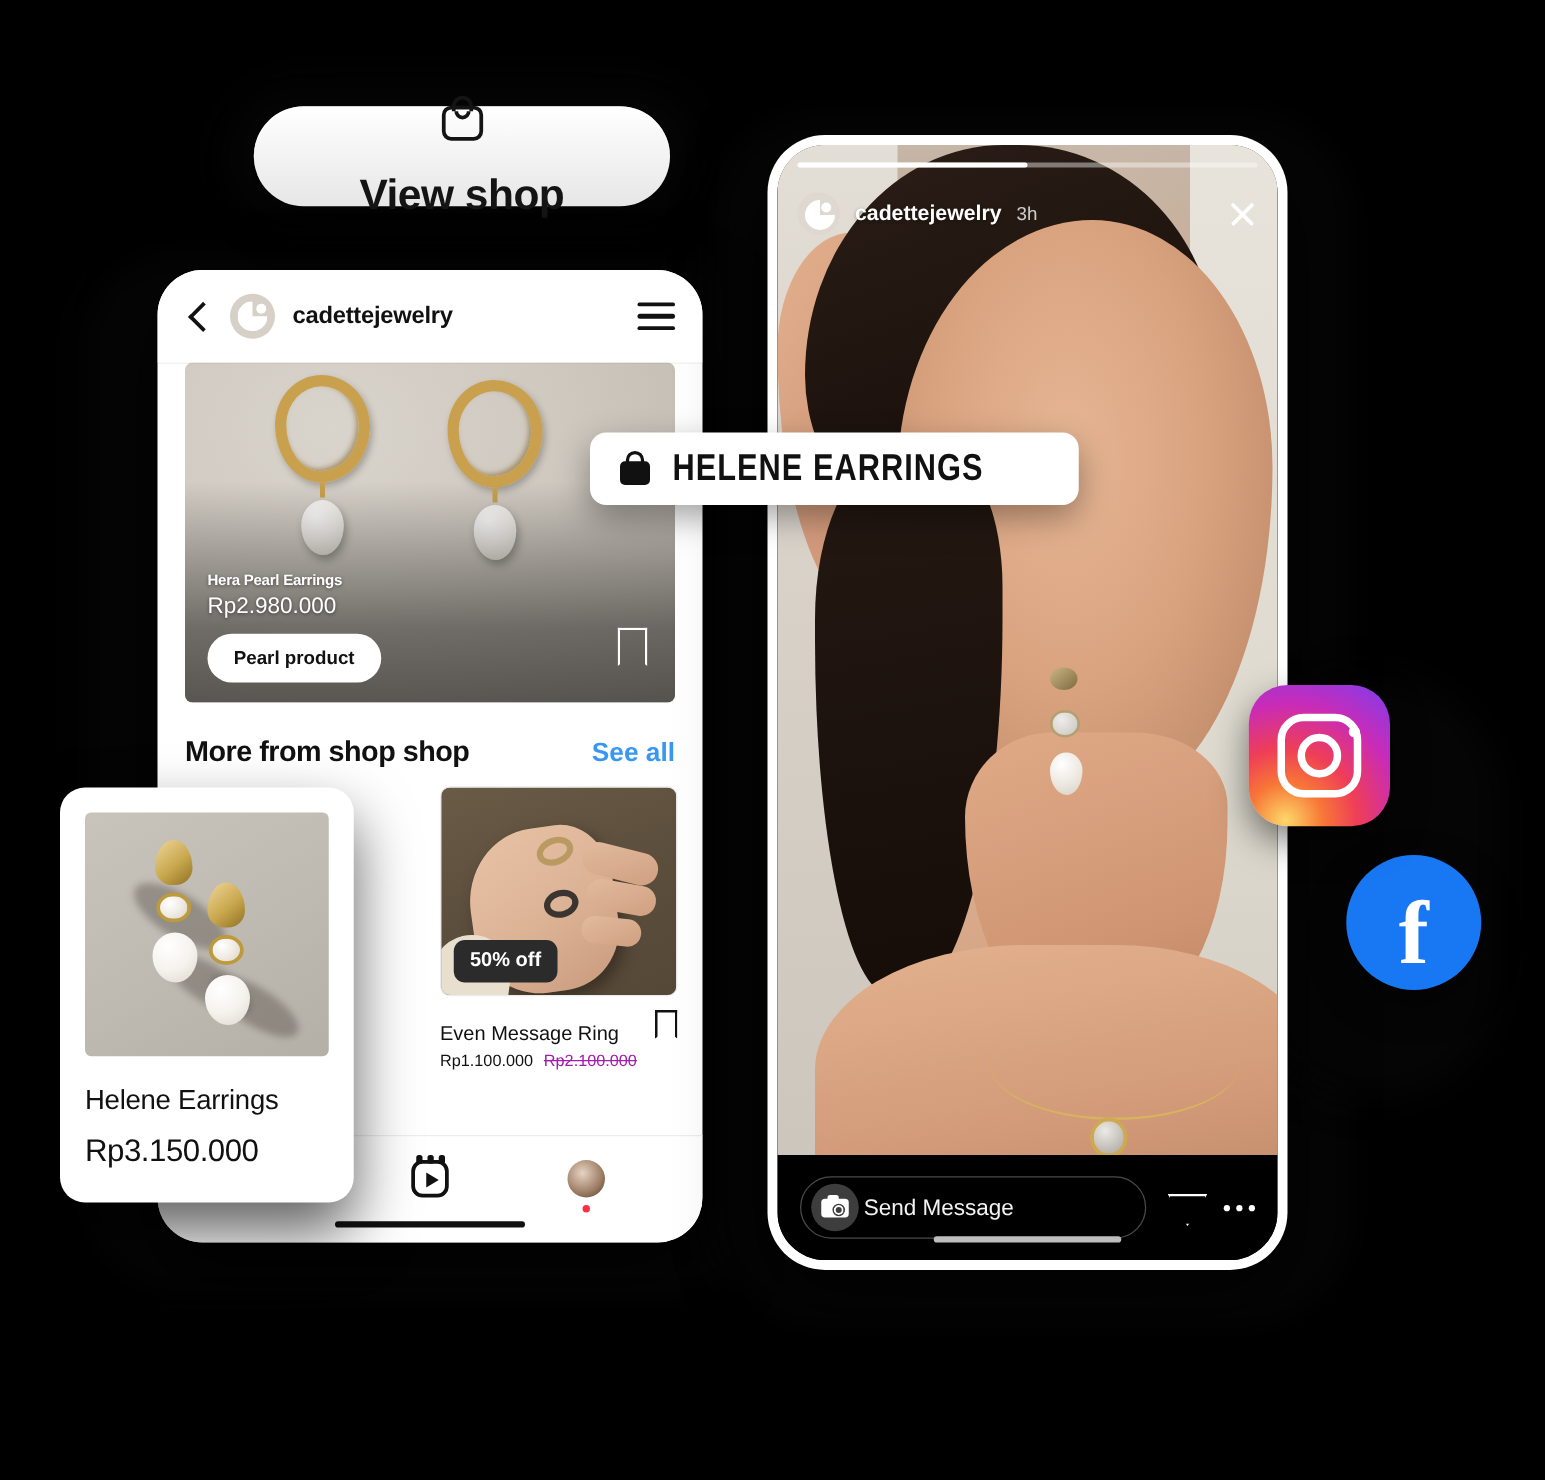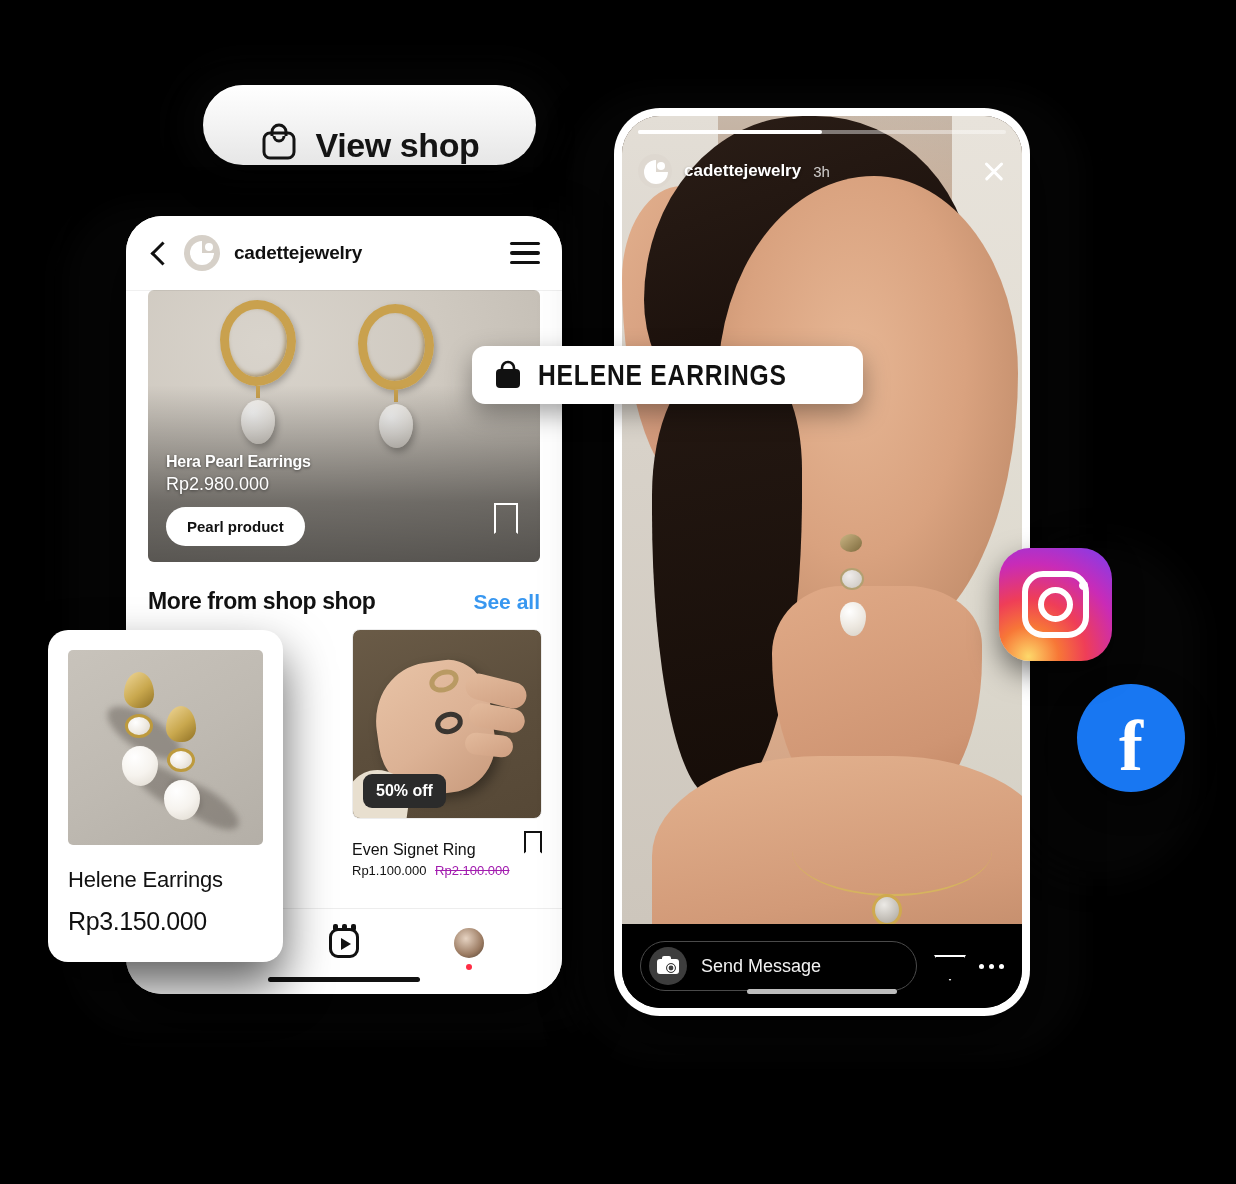--- a/index.html
+++ b/index.html
@@ -18,23 +18,24 @@
     filter: blur(14px);
     border-radius: 60px;
   }
 
   
   #view-shop {
     position: absolute; left: 203px; top: 85px;
     width: 333px; height: 80px;
     background: linear-gradient(180deg,#ffffff 0%,#f2f2f2 55%,#e6e6e6 100%);
     border-radius: 40px;
-    display: flex; align-items: flex-end; justify-content: center;
+    display: flex; align-items: center; justify-content: center;
     gap: 18px;
     box-shadow: 0 14px 34px rgba(0,0,0,.55), 0 2px 0 rgba(255,255,255,.6) inset;
+    flex-direction: column;
   }
   #view-shop .label {
     font-size: 34px; font-weight: 700; color: #141414; letter-spacing: -0.4px;
   }
 
   
   #phone-left {
     position: absolute; left: 126px; top: 216px;
     width: 436px; height: 778px;
     background: #fff;
@@ -89,21 +90,21 @@
   }
   .pearl{
     width:34px;height:44px;border-radius:50% 50% 48% 52%/46% 46% 54% 54%;
     background: radial-gradient(circle at 35% 30%, #ffffff 0%, #f4f1ec 45%, #ded8cf 100%);
     box-shadow: 2px 4px 7px rgba(0,0,0,.28);
     margin: 2px auto 0;
   }
   .stem{ width:4px;height:12px;background:#c9a14e;margin:0 auto; }
 
   .hero-meta{ position:absolute; left:18px; bottom:16px; z-index:3; }
-  .hero-title{ font-size:16px;font-weight:700;color:#fff;letter-spacing:-.2px; text-shadow:0 1px 3px rgba(0,0,0,.5);}
+  .hero-title{ font-size:12px;font-weight:700;color:#fff;letter-spacing:-.2px; text-shadow:0 1px 3px rgba(0,0,0,.5);}
   .hero-price{ font-size:18px;color:#fff;margin-top:3px; text-shadow:0 1px 3px rgba(0,0,0,.5);}
   .view-product{
     margin-top:12px; display:inline-flex; align-items:center; justify-content:center;
     background:#fff;border-radius:22px;padding:11px 21px;
     font-size:15px;font-weight:700;color:#111;
   }
   .bookmark-hero{ position:absolute; right:22px; bottom:24px; z-index:3; }
   .bm{
     width:24px;height:31px;position:relative;display:inline-block;
   }
@@ -117,21 +118,21 @@
   .section-head{
     display:flex;align-items:baseline;justify-content:space-between;
     padding: 26px 22px 14px;
   }
   .section-title{ font-size:23px;font-weight:700;color:#111;letter-spacing:-.4px;}
   .see-all{ font-size:21px;font-weight:600;color:#3897f0; }
 
   .grid{ display:flex; gap:14px; padding: 0 22px; }
   .tile{ width:190px; }
   .tile .ph{
-    position:relative; width:190px;height:190px;border-radius:8px;overflow:hidden;
+    position:relative; width:190px;height:168px;border-radius:8px;overflow:hidden;
     background: linear-gradient(160deg,#6a5b47 0%,#5c4e3c 50%,#564836 100%);
     border:1px solid #ececec;
     text-align:center;
   }
   .hand{
     position:absolute; left:24px; top:32px; width:116px;height:132px;
     background: linear-gradient(150deg,#e8c3a6 0%,#dcb295 55%,#c89a7c 100%);
     border-radius: 56px 40px 48px 52px / 60px 48px 50px 54px;
     transform: rotate(-8deg);
     box-shadow: 4px 6px 12px rgba(0,0,0,.35);
@@ -311,21 +312,21 @@
     content:"";position:absolute;left:0;top:11px;width:24px;height:2.6px;background:#fff;border-radius:2px;
   }
   .story-close:before{transform:rotate(45deg);} .story-close:after{transform:rotate(-45deg);}
 
   .story-foot{
     position:absolute;left:0;right:0;bottom:0;height:84px;background:#000;z-index:6;
     display:flex;align-items:center;padding:0 18px;gap:16px;
   }
   .msgbox{
     flex:1;height:50px;border:1.6px solid #4a4a4a;border-radius:25px;
-    display:flex;align-items:center;padding:0 8px;gap:14px;
+    display:flex;align-items:center;padding:0 8px;gap:4px;
   }
   .cam{
     width:38px;height:38px;border-radius:50%;background:#3d3d3d;position:relative;flex:0 0 auto;
   }
   .cam:before{
     content:"";position:absolute;left:8px;top:12px;width:22px;height:15px;background:#fff;border-radius:3px;
   }
   .cam:after{
     content:"";position:absolute;left:16.5px;top:15.5px;width:8px;height:8px;border-radius:50%;
     background:#3d3d3d;border:1.6px solid #3d3d3d; box-shadow:0 0 0 1.6px #fff inset;
@@ -440,21 +441,21 @@
           <div class="hand"></div>
           <div class="finger" style="left:112px;top:48px;width:62px;height:26px;transform:rotate(14deg);"></div>
           <div class="finger" style="left:116px;top:76px;width:56px;height:24px;transform:rotate(10deg);"></div>
           <div class="finger" style="left:112px;top:104px;width:48px;height:22px;transform:rotate(6deg);"></div>
           <div class="ringband gold" style="left:76px;top:40px;width:30px;height:22px;transform:rotate(-20deg);"></div>
           <div class="ringband" style="left:82px;top:82px;width:28px;height:22px;transform:rotate(-16deg);"></div>
           <div style="position:absolute;left:-6px;bottom:-10px;width:62px;height:58px;background:#e8dfcf;border-radius:50% 50% 0 0;transform:rotate(8deg);"></div>
           <span class="offbadge">50% off</span>
         </div>
         <div class="tile-row">
-          <span class="tile-name">Even Signet Ring</span>
+          <span class="tile-name">Even Message Ring</span>
           <span><span class="bm dark" style="width:18px;height:23px;"></span></span>
         </div>
         <div class="price-row">
           <span class="price-now">Rp1.100.000</span>
           <span class="price-old">Rp2.100.000</span>
         </div>
       </div>
     </div>
 
     <div class="tabbar">

